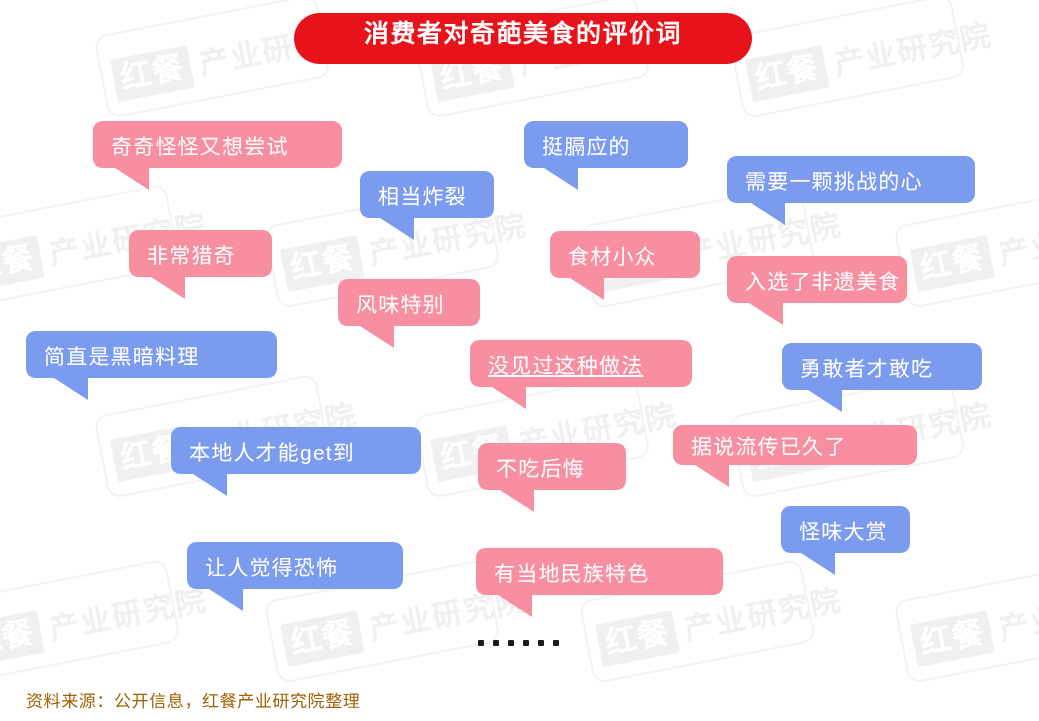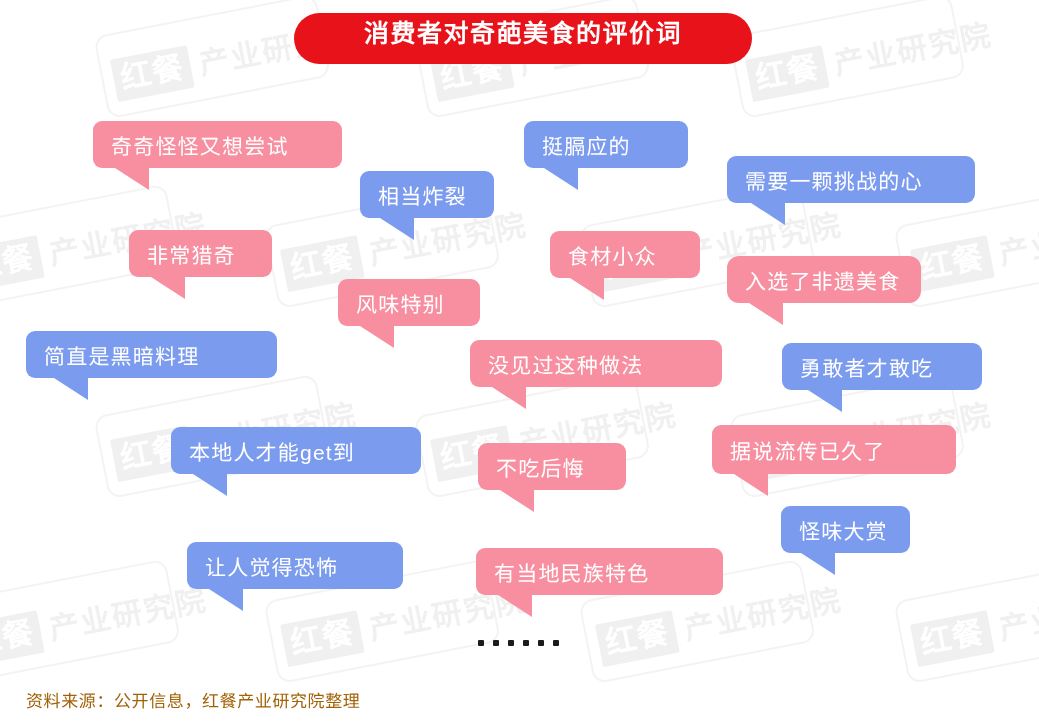--- a/index.html
+++ b/index.html
@@ -247,45 +247,45 @@
         <span class="tail" style="left: 24px;"></span>
       </div>
       <div class="bubble pink" style="left: 129px; top: 230px; width: 143px; height: 47px;">
         <span>非常猎奇</span>
         <span class="tail" style="left: 22px;"></span>
       </div>
       <div class="bubble pink" style="left: 550px; top: 231px; width: 150px; height: 47px;">
         <span>食材小众</span>
         <span class="tail" style="left: 20px;"></span>
       </div>
-      <div class="bubble pink" style="left: 727px; top: 256px; width: 194px; height: 47px; border-radius: 12px;">
+      <div class="bubble pink" style="left: 727px; top: 256px; width: 180px; height: 47px;">
         <span>入选了非遗美食</span>
         <span class="tail" style="left: 22px;"></span>
       </div>
       <div class="bubble pink" style="left: 338px; top: 279px; width: 142px; height: 47px;">
         <span>风味特别</span>
         <span class="tail" style="left: 22px;"></span>
       </div>
       <div class="bubble blue" style="left: 26px; top: 331px; width: 251px; height: 47px;">
         <span>简直是黑暗料理</span>
         <span class="tail" style="left: 28px;"></span>
       </div>
-      <div class="bubble pink" style="left: 470px; top: 340px; width: 252px; height: 47px;">
+      <div class="bubble pink" style="left: 470px; top: 340px; width: 222px; height: 47px; text-decoration: underline;">
         <span>没见过这种做法</span>
         <span class="tail" style="left: 22px;"></span>
       </div>
       <div class="bubble blue" style="left: 782px; top: 343px; width: 200px; height: 47px;">
         <span>勇敢者才敢吃</span>
         <span class="tail" style="left: 26px;"></span>
       </div>
       <div class="bubble blue" style="left: 171px; top: 427px; width: 250px; height: 47px;">
         <span>本地人才能get到</span>
         <span class="tail" style="left: 22px;"></span>
       </div>
-      <div class="bubble pink" style="left: 673px; top: 425px; width: 244px; height: 49px; margin-left: 39px;">
+      <div class="bubble pink" style="left: 673px; top: 425px; width: 244px; height: 40px;">
         <span>据说流传已久了</span>
         <span class="tail" style="left: 22px;"></span>
       </div>
       <div class="bubble pink" style="left: 478px; top: 443px; width: 148px; height: 47px;">
         <span>不吃后悔</span>
         <span class="tail" style="left: 22px;"></span>
       </div>
       <div class="bubble blue" style="left: 781px; top: 506px; width: 129px; height: 47px;">
         <span>怪味大赏</span>
         <span class="tail" style="left: 20px;"></span>

